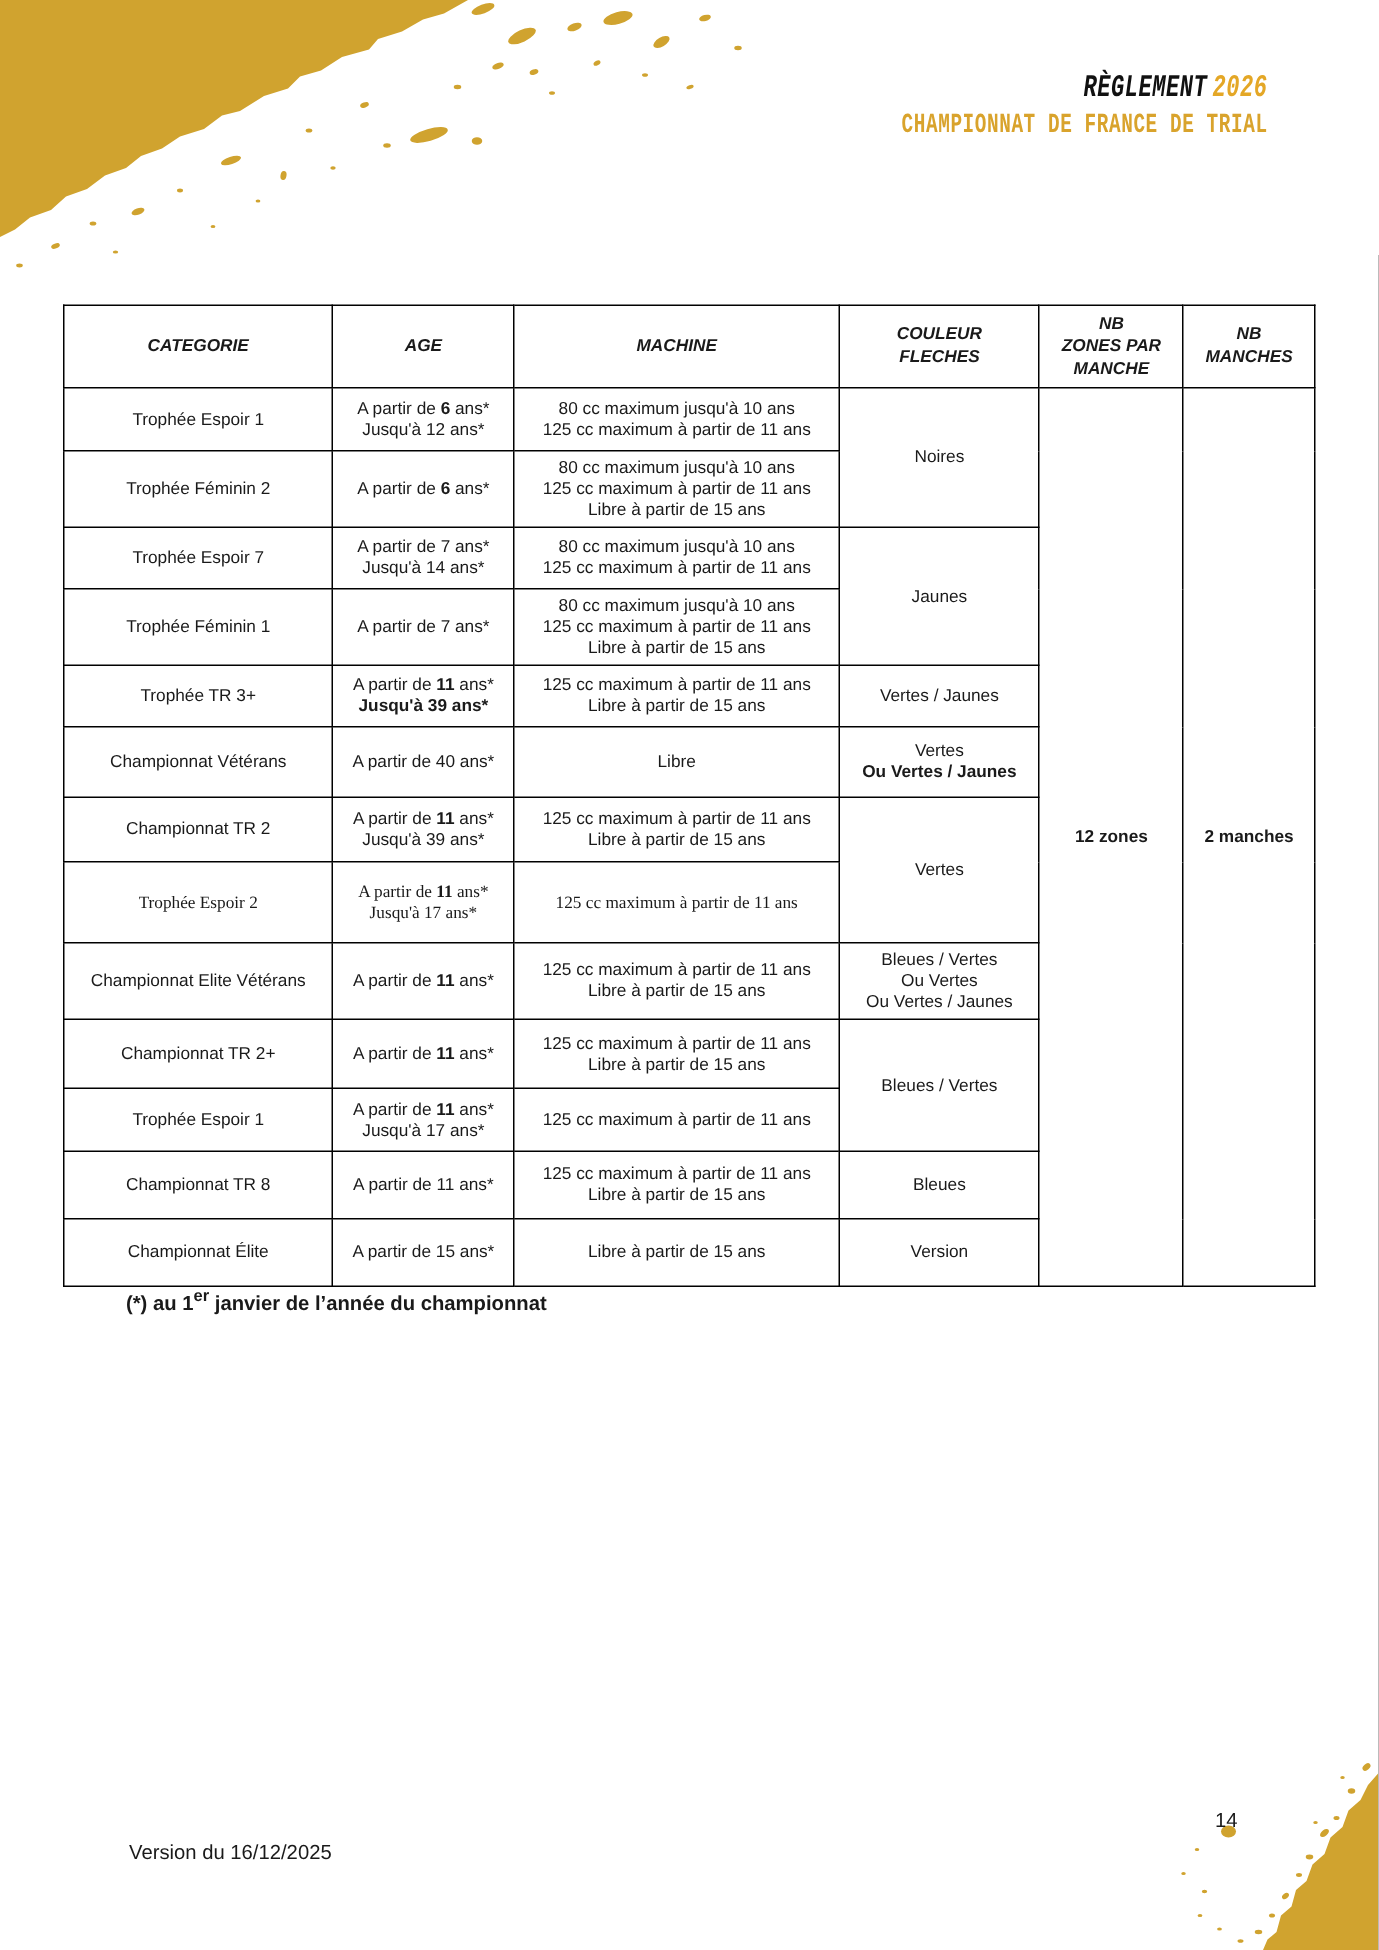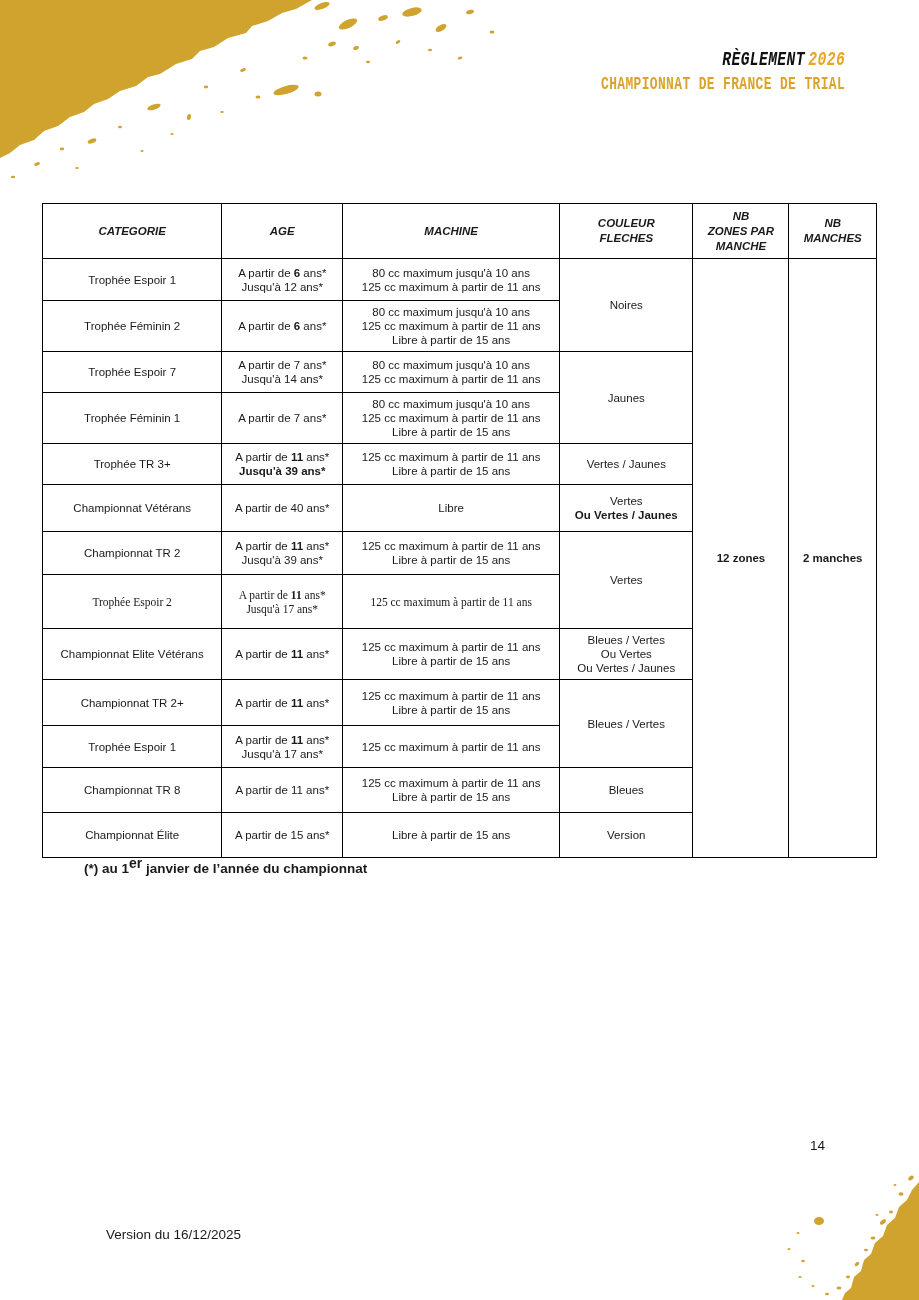--- a/index.html
+++ b/index.html
@@ -44,24 +44,24 @@
   }
   table.recap th{
     font-weight:bold;font-style:italic;height:55px;white-space:pre-line;line-height:15px;
   }
   td.c-mach{text-align:left;padding-left:8px;}
   .b{font-weight:bold;}
 
   .footnote{
     position:absolute;left:84px;top:861px;font-size:13.5px;font-weight:bold;
   }
-  .footnote sup{font-size:14px;vertical-align:super;line-height:0;}
-
-  .footer-version{position:absolute;left:86px;top:1227px;font-size:13.5px;margin-left:20px;}
-  .page-number{position:absolute;left:810px;top:1138px;font-size:13.5px;z-index:3;}
+  .footnote sup{font-size:11px;vertical-align:super;line-height:0;}
+
+  .footer-version{position:absolute;left:86px;top:1227px;font-size:13.5px;}
+  .page-number{position:absolute;left:810px;top:1206px;font-size:13.5px;z-index:3;}
 </style>
 </head>
 <body>
 
 <div class="page">
 
   <svg class="deco deco-tl" width="500" height="195" viewBox="0 0 500 195" aria-hidden="true">
     <g fill="var(--gold)">
       <path d="M0,0 H312 L296,9 L282,13 L268,21 L252,26 L246,33 L228,38 L214,47 L200,51 L192,59 L176,64 L160,74 L148,77 L136,86 L120,91 L108,99 L94,104 L84,112 L70,117 L58,126 L44,131 L34,140 L20,145 L10,153 L0,158 Z"></path>
       <ellipse cx="322" cy="6" rx="8" ry="3" transform="rotate(-20 322 6)"></ellipse>

